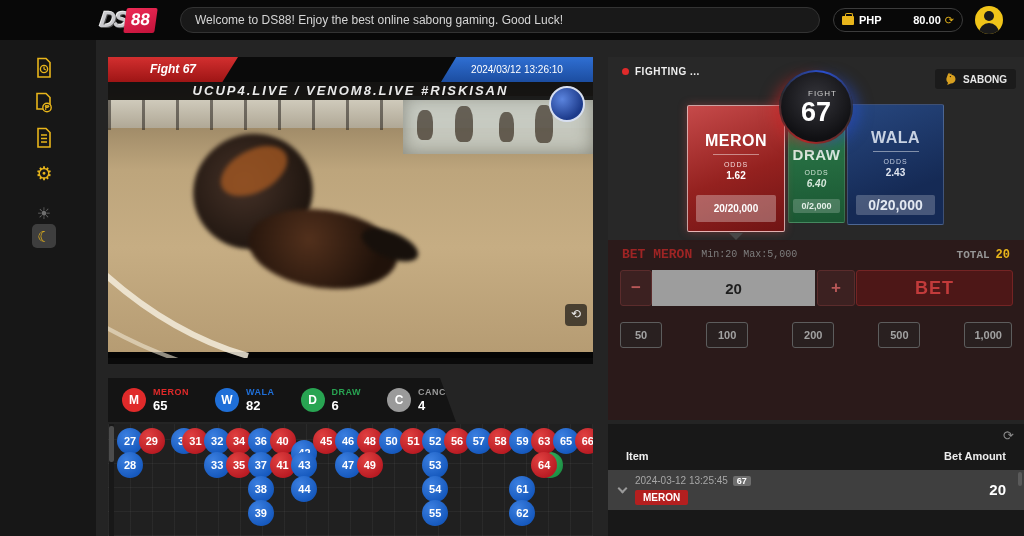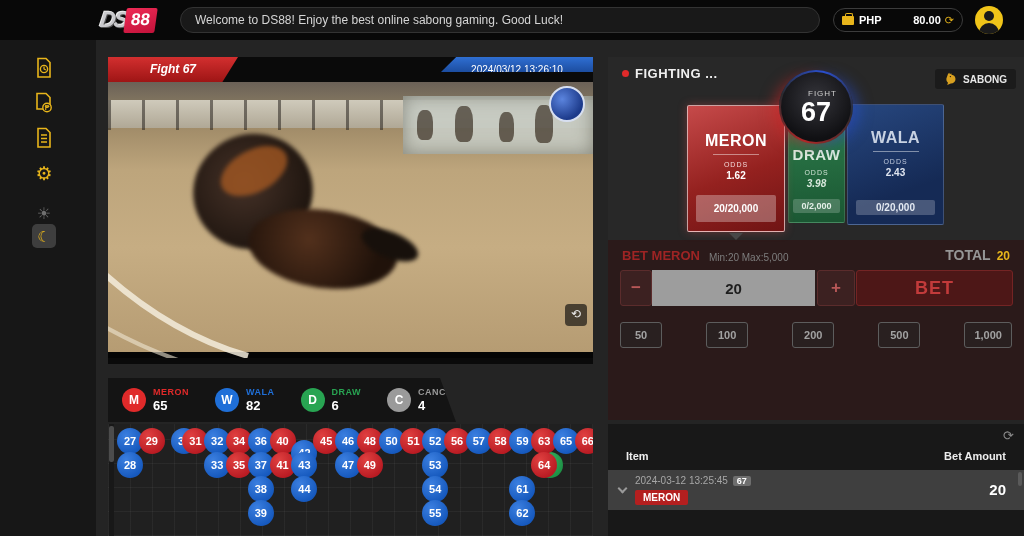--- a/index.html
+++ b/index.html
@@ -37,21 +37,21 @@
     justify-content:center; cursor:pointer; }
   .side-btn svg { display:block; }
   .glyph { font-size:19px; line-height:1; }
   .theme-on { background:#3e3e3e; border-radius:5px; }
   
   .video-panel { position:absolute; left:108px; top:57px; width:485px; height:307px; background:#0a0a0a; }
   .video-header { position:absolute; left:0; top:0; width:100%; height:25px; background:#0a0a0a; z-index:5;}
   .fight-badge { position:absolute; left:0; top:0; width:130px; height:25px;
     background:linear-gradient(180deg,#d32f2f,#9e1515); clip-path:polygon(0 0,100% 0,88% 100%,0 100%);
     color:#fff; font-weight:bold; font-style:italic; font-size:12px; text-align:center; line-height:25px;}
-  .time-badge { position:absolute; right:0; top:0; width:152px; height:15px;
+  .time-badge { position:absolute; right:0; top:0; width:152px; height:25px;
     background:linear-gradient(180deg,#2f6fd3,#1c4da0); clip-path:polygon(10% 0,100% 0,100% 100%,0 100%);
     color:#fff; font-size:10px; text-align:center; line-height:25px; }
   .video-scene { position:absolute; left:0; top:25px; width:485px; height:276px; overflow:hidden;
     background:linear-gradient(180deg,#6b6157 0%,#80745f 7%,#a08b68 16%,#bda57c 32%,#c6ad83 60%,#b59b72 100%); }
   .wm-bar { position:absolute; left:0; top:0; width:100%; height:18px; background:rgba(8,8,8,.88);
     color:#eaeaea; font-weight:bold; font-style:italic; font-size:13px; letter-spacing:2px; text-align:center;
     line-height:18px; white-space:nowrap; overflow:hidden; }
   .wall { position:absolute; left:0; top:18px; width:100%; height:28px;
     background:linear-gradient(180deg,#cfcabb,#b0a896);
     -webkit-mask-image:linear-gradient(90deg,#000 60%,rgba(0,0,0,.9)); }
@@ -85,21 +85,21 @@
   .grid-cells { position:absolute; left:9px; top:0; width:476px; height:112px; }
   .cell { position:absolute; width:26px; height:26px; border-radius:50%; color:#fff; font-weight:bold;
     font-size:11px; display:flex; align-items:center; justify-content:center; }
   .cell.b { background:radial-gradient(circle at 35% 30%, #3b7fe0, #1558bd 75%); }
   .cell.r { background:radial-gradient(circle at 35% 30%, #e04040, #b81a22 75%); }
   .cell.g { background:radial-gradient(circle at 35% 30%, #3cb568, #1d9145 75%); }
   
   .bet-panel { position:absolute; left:608px; top:57px; width:416px; height:363px; background:#282828; }
   .status-row { position:absolute; left:14px; top:9px; display:flex; align-items:center; gap:6px; }
   .status-dot { width:7px; height:7px; border-radius:50%; background:#e02a2a; }
-  .status-text { color:#f0f0f0; font-weight:bold; font-size:13px; letter-spacing:.5px; }
+  .status-text { color:#f0f0f0; font-weight:bold; font-size:10px; letter-spacing:.5px; }
   .provider { position:absolute; right:8px; top:12px; background:#1b1b1b; border-radius:3px; padding:3px 9px;
     display:flex; align-items:center; gap:5px; color:#e8e8e8; font-weight:bold; font-size:10px; }
   .fight-circle { position:absolute; left:171px; top:13px; width:74px; height:74px; border-radius:50%; z-index:6;
     background:radial-gradient(circle at 50% 38%, #35353b, #101013 72%) padding-box,
       conic-gradient(from 200deg, #b32828, #2a2a2e 90deg, #2a4fd0 170deg, #2a2a2e 260deg, #b32828 360deg) border-box;
     border:2px solid transparent;
     box-shadow:-9px 3px 14px -3px rgba(210,40,40,.5), 9px 3px 14px -3px rgba(40,80,210,.5);
     display:flex; flex-direction:column; align-items:center; justify-content:center; }
   .fight-circle .fl { color:#cfcfcf; font-size:8px; letter-spacing:1px;padding-left:13px; }
   .fight-circle .fn { color:#fff; font-size:27px; font-weight:bold; line-height:1; margin-top:1px;}
@@ -117,28 +117,28 @@
   .card-wala  .card-name { color:#c8d2e2; font-size:16px; margin-top:24px; }
   .card-div { width:46px; height:1px; background:rgba(255,255,255,.45); margin:4px 0 6px; }
   .odds-label { font-size:7px; letter-spacing:1px; }
   .card-meron .odds-label { color:#f2d7d7; } .card-draw .odds-label { color:#cfe2d4; } .card-wala .odds-label { color:#bfc9dc;}
   .odds-val { font-size:10px; font-weight:bold; margin-top:2px; }
   .card-meron .odds-val { color:#fff; } .card-draw .odds-val { color:#d7e8dc; font-style:italic;} .card-wala .odds-val { color:#dfe5f0;}
   .card-amt { margin-top:auto; margin-bottom:9px; width:84%; border-radius:2px; text-align:center;
     font-weight:bold; color:#fff; }
   .card-meron .card-amt { background:rgba(255,255,255,.3); font-size:10px; padding:8px 0;}
   .card-draw  .card-amt { background:rgba(255,255,255,.2); font-size:9px; padding:2px 0; color:#e5efe8;}
-  .card-wala  .card-amt { background:rgba(255,255,255,.22); font-size:10px; padding:2px 0; color:#e3e9f2;}
+  .card-wala  .card-amt { background:rgba(255,255,255,.22); font-size:14px; padding:2px 0; color:#e3e9f2;}
   .sel-arrow { position:absolute; left:121px; top:176px; width:0; height:0; z-index:6;
     border-left:7px solid transparent; border-right:7px solid transparent; border-top:7px solid #474747; }
   .bet-section { position:absolute; left:0; top:183px; width:416px; height:180px; background:#2b1a1a; }
-  .bet-row1 { position:absolute; left:14px; right:14px; top:7px; display:flex; align-items:flex-end; }
+  .bet-row1 { position:absolute; left:14px; right:14px; top:7px; display:flex; align-items:center;font-family:Liberation Mono, monospace; }
   .bet-target { color:#9e2424; font-weight:bold; font-size:13px; }
   .bet-limits { color:#7d7d7d; font-size:10px; margin-left:9px; }
-  .total-label { color:#969696; font-weight:bold; font-size:14px; margin-left:auto; }
+  .total-label { color:#969696; font-weight:bold; font-size:11px; margin-left:auto; }
   .total-val { color:#e8b51b; font-weight:bold; font-size:12px; margin-left:6px; }
   .step-btn { position:absolute; top:30px; height:36px; background:#3c2121; border:1px solid #5b2c2c;
     border-radius:3px; color:#b85858; font-size:17px; font-weight:bold; text-align:center; line-height:34px; cursor:pointer;}
   .btn-minus { left:12px; width:32px; }
   .btn-plus { left:209px; width:38px; }
   .stake-input { position:absolute; left:44px; top:30px; width:163px; height:36px; background:#9d9d9d;
     border:none; text-align:center; color:#1e1e1e; font-weight:bold; font-size:15px; font-family:inherit; }
   .bet-button { position:absolute; left:248px; top:30px; width:157px; height:36px; background:#4d1717;
     border:1px solid #742424; border-radius:3px; color:#c23b3b; font-weight:bold; font-size:18px;
     letter-spacing:1px; cursor:pointer; font-family:inherit; }
@@ -232,20 +232,21 @@
     </div>
     <div class="video-scene">
       <div class="wall"></div>
       <div class="audience">
         <span class="spec" style="left:14px;top:14px;width:16px;height:30px"></span>
         <span class="spec" style="left:52px;top:10px;width:18px;height:36px"></span>
         <span class="spec" style="left:96px;top:16px;width:15px;height:30px"></span>
         <span class="spec" style="left:132px;top:9px;width:18px;height:38px"></span>
       </div>
       <div class="fence"></div>
+      <div class="wm-bar">UCUP4.LIVE / VENOM8.LIVE #RISKISAN</div>
       <div class="stream-logo"></div>
 
       <div class="blob" style="left:85px;top:52px;width:120px;height:115px;background:radial-gradient(circle at 45% 40%,#463228,#1d140e 75%);transform:rotate(-18deg)"></div>
       <div class="blob" style="left:110px;top:68px;width:72px;height:42px;background:#a85a22;opacity:.75;transform:rotate(-28deg)"></div>
       <div class="blob" style="left:140px;top:128px;width:150px;height:78px;background:radial-gradient(circle at 40% 40%,#52301c,#20120a 70%);transform:rotate(8deg)"></div>
       <div class="blob" style="left:252px;top:150px;width:60px;height:26px;background:#17100b;transform:rotate(22deg)"></div>
       <svg class="ring-arc" width="300" height="130" viewBox="0 0 300 130">
         <path d="M-10 40 Q 60 105 140 128" fill="none" stroke="#f3ecdc" stroke-width="6" opacity="0.85"></path>
         <path d="M-10 95 Q 30 118 70 132" fill="none" stroke="#efe6d2" stroke-width="4" opacity="0.6"></path>
       </svg>
@@ -354,21 +355,21 @@
     <div class="card card-meron">
       <span class="card-name">MERON</span>
       <span class="card-div"></span>
       <span class="odds-label">ODDS</span>
       <span class="odds-val">1.62</span>
       <span class="card-amt">20/20,000</span>
     </div>
     <div class="card card-draw">
       <span class="card-name">DRAW</span>
       <span class="odds-label" style="margin-top:6px">ODDS</span>
-      <span class="odds-val">3.98</span>
+      <span class="odds-val">6.40</span>
       <span class="card-amt">0/2,000</span>
     </div>
     <div class="card card-wala">
       <span class="card-name">WALA</span>
       <span class="card-div"></span>
       <span class="odds-label">ODDS</span>
       <span class="odds-val">2.43</span>
       <span class="card-amt">0/20,000</span>
     </div>
     <div class="sel-arrow"></div>

